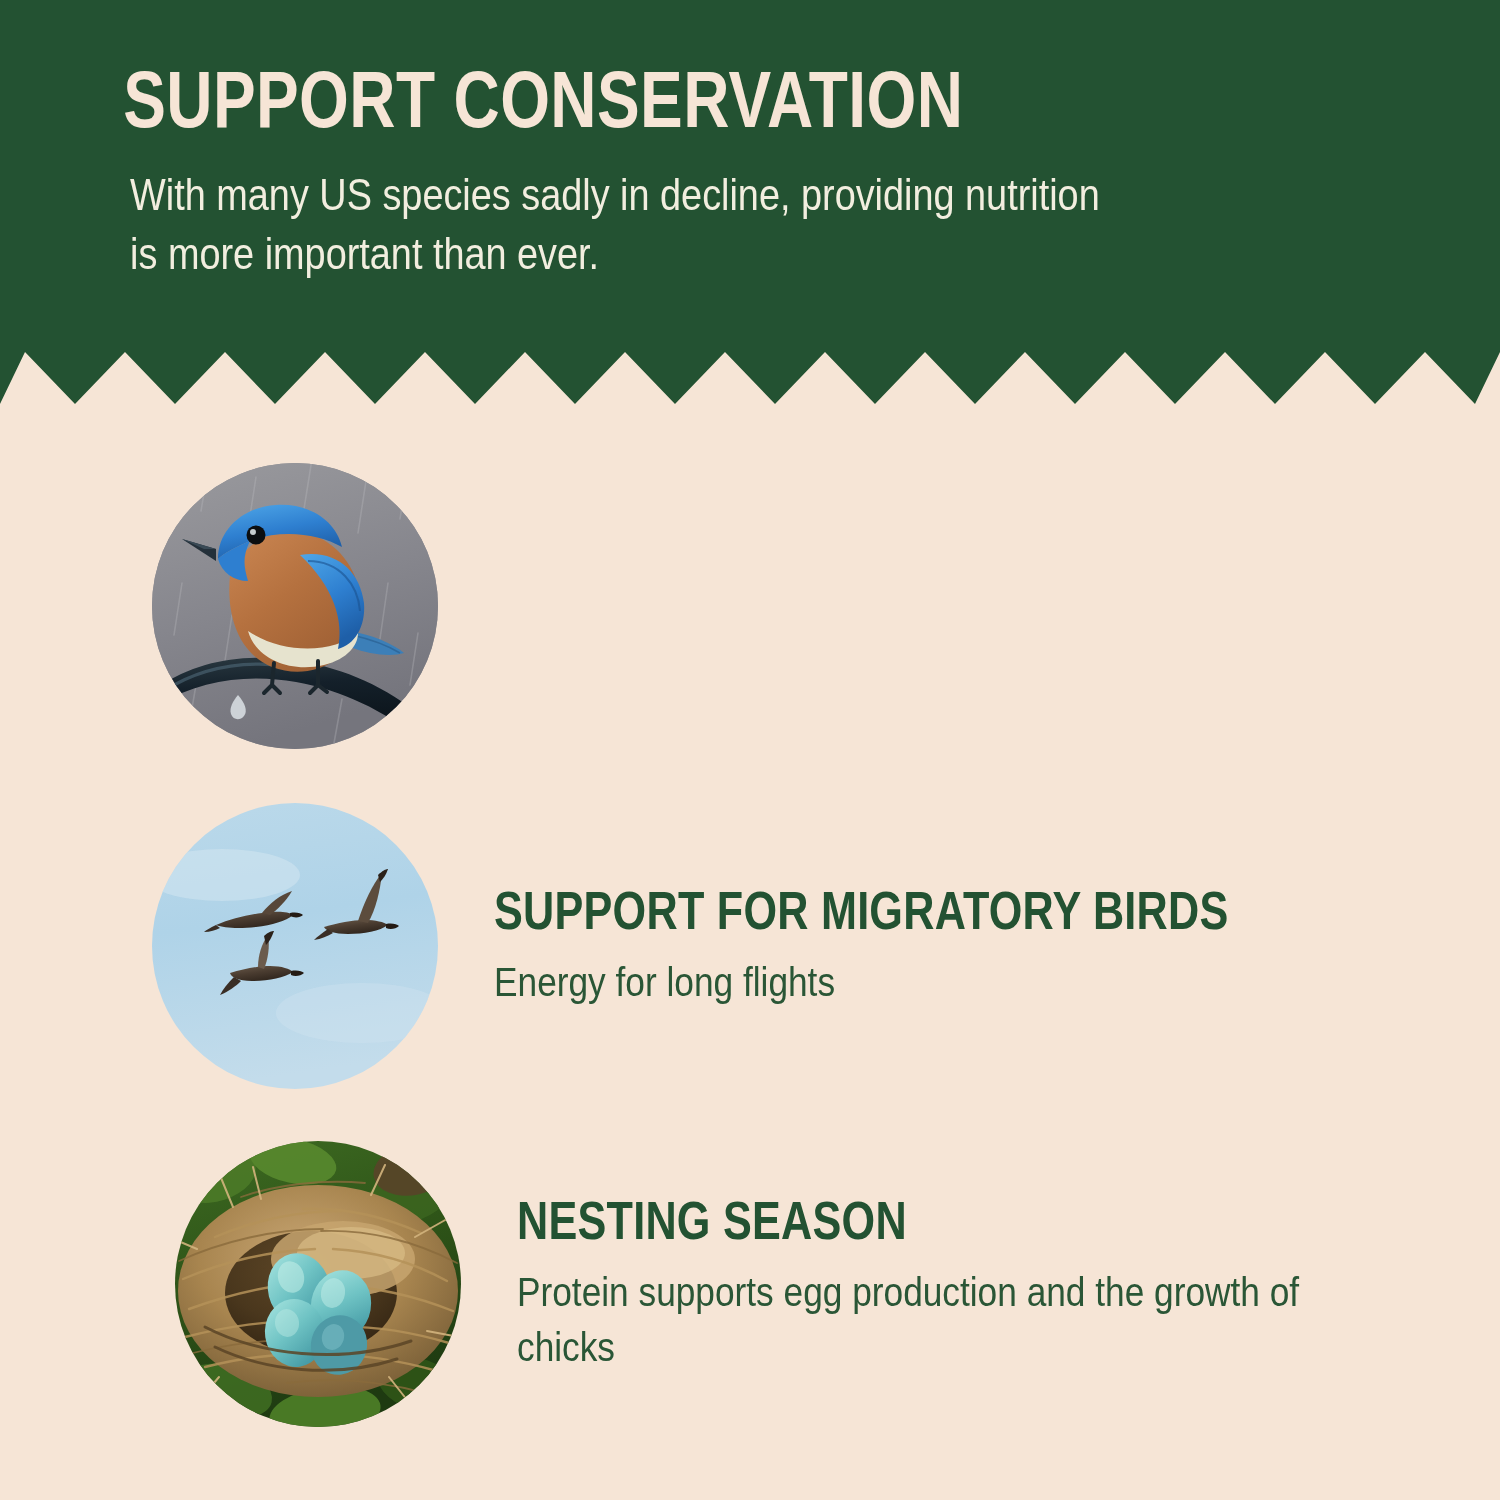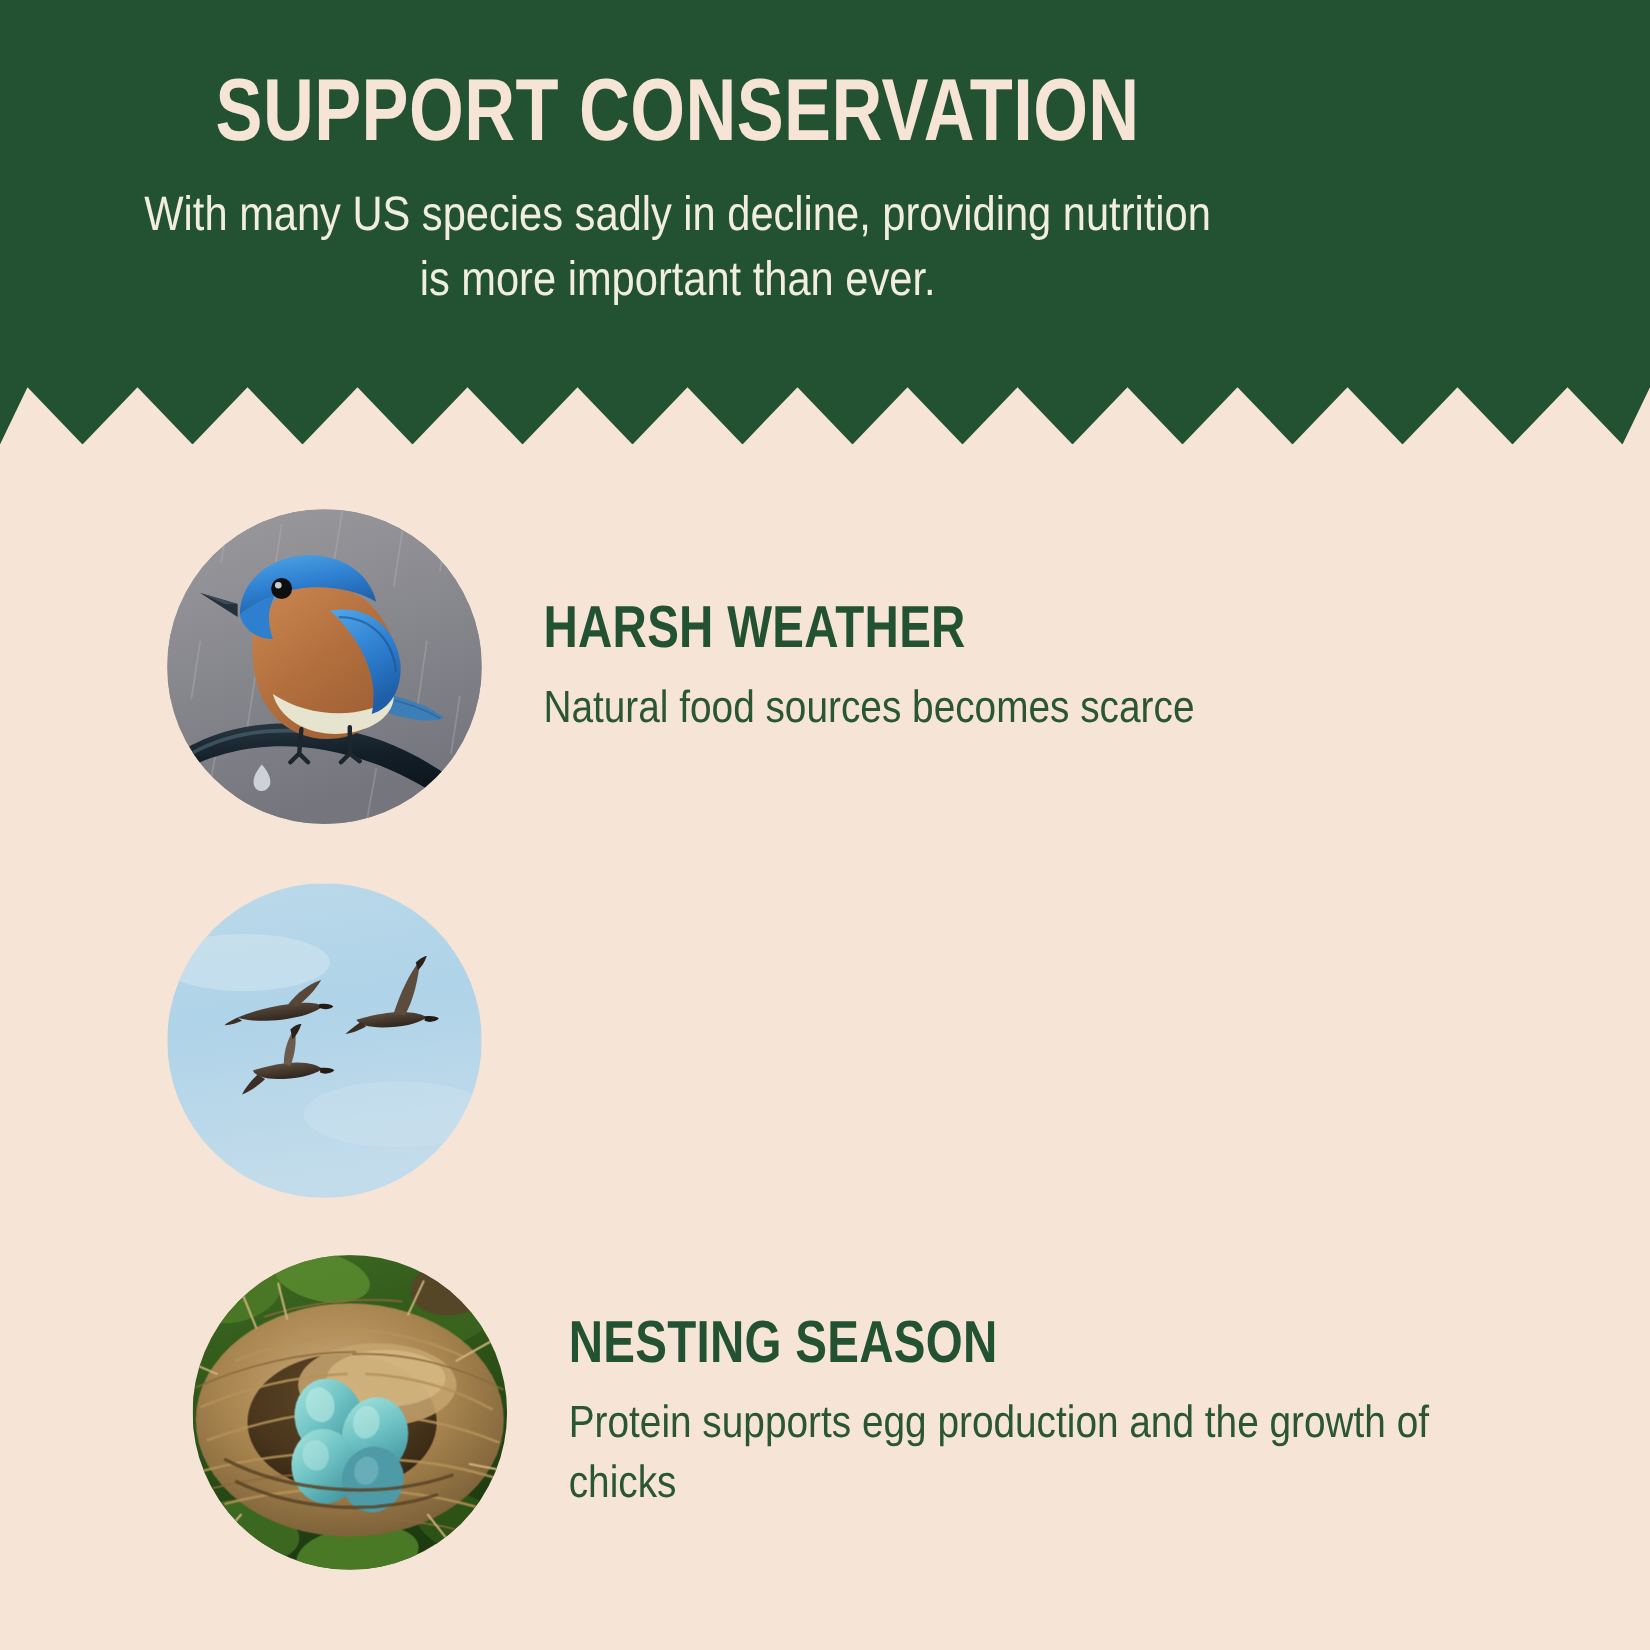--- a/index.html
+++ b/index.html
@@ -43,21 +43,21 @@
       11.667% 100%,  8.333% 87.13%,
        5.000% 100%,  1.667% 87.13%,
        0% 100%
     );
   }
 
   .header-inner {
     position:absolute;
     left:0; top:0;
     width:1232px;
-    text-align:center;
+    text-align:left;
   }
 
   .page-title {
     margin-top:62px;
     color:#F6E5D6;
     font-size:80px;
     line-height:0.95;
     font-weight:700;
     letter-spacing:0.5px;
     transform:scaleX(0.80);
@@ -233,24 +233,20 @@
 
           <circle cx="104" cy="72" r="9.5" fill="#0C0E10"></circle>
           <circle cx="101" cy="69" r="3" fill="#E8EDF0" opacity="0.85"></circle>
 
           <path d="M122 200 L 120 222 M120 222 L 112 230 M120 222 L 128 230" stroke="#1B262D" stroke-width="4" fill="none" stroke-linecap="round"></path>
           <path d="M166 198 L 166 222 M166 222 L 158 230 M166 222 L 175 229" stroke="#1B262D" stroke-width="4" fill="none" stroke-linecap="round"></path>
         </svg>
       </div>
     </div>
 
-    <div class="feature-text">
-      <div class="feature-title">HARSH WEATHER</div>
-      <div class="feature-desc">Natural food sources becomes scarce</div>
-    </div>
   </div>
 
   <div class="feature-row r2">
 
     <div class="feature-thumb">
       <div class="art-migrate">
         <svg viewBox="0 0 286 286" preserveAspectRatio="xMidYMid slice">
           <defs>
             <linearGradient id="sky" x1="0" y1="0" x2="0.15" y2="1">
               <stop offset="0%" stop-color="#BBD9EA"></stop>
@@ -291,20 +287,24 @@
                      C 132 175, 116 178, 100 178 C 86 178, 79 174, 78 170 Z" fill="url(#wingG)"></path>
             <path d="M106 164 C 106 152, 110 140, 116 132 C 118 144, 116 156, 112 166 Z" fill="#6B5B4C"></path>
             <path d="M112 133 C 116 129, 120 128, 122 128 C 120 134, 117 139, 114 142 Z" fill="#2B211A"></path>
             <path d="M139 168 C 145 167, 150 168, 152 170 C 149 173, 143 174, 139 172 Z" fill="#241B14"></path>
             <path d="M82 174 C 76 180, 71 186, 68 192 C 76 189, 84 183, 89 178 Z" fill="#3A2E25"></path>
           </g>
         </svg>
       </div>
     </div>
 
+    <div class="feature-text">
+      <div class="feature-title">SUPPORT FOR MIGRATORY BIRDS</div>
+      <div class="feature-desc">Energy for long flights</div>
+    </div>
   </div>
 
   <div class="feature-row r3">
 
     <div class="feature-thumb">
       <div class="art-nest">
         <svg viewBox="0 0 286 286" preserveAspectRatio="xMidYMid slice">
           <defs>
             <linearGradient id="foliage" x1="0" y1="0" x2="0.3" y2="1">
               <stop offset="0%" stop-color="#3E6B22"></stop>

